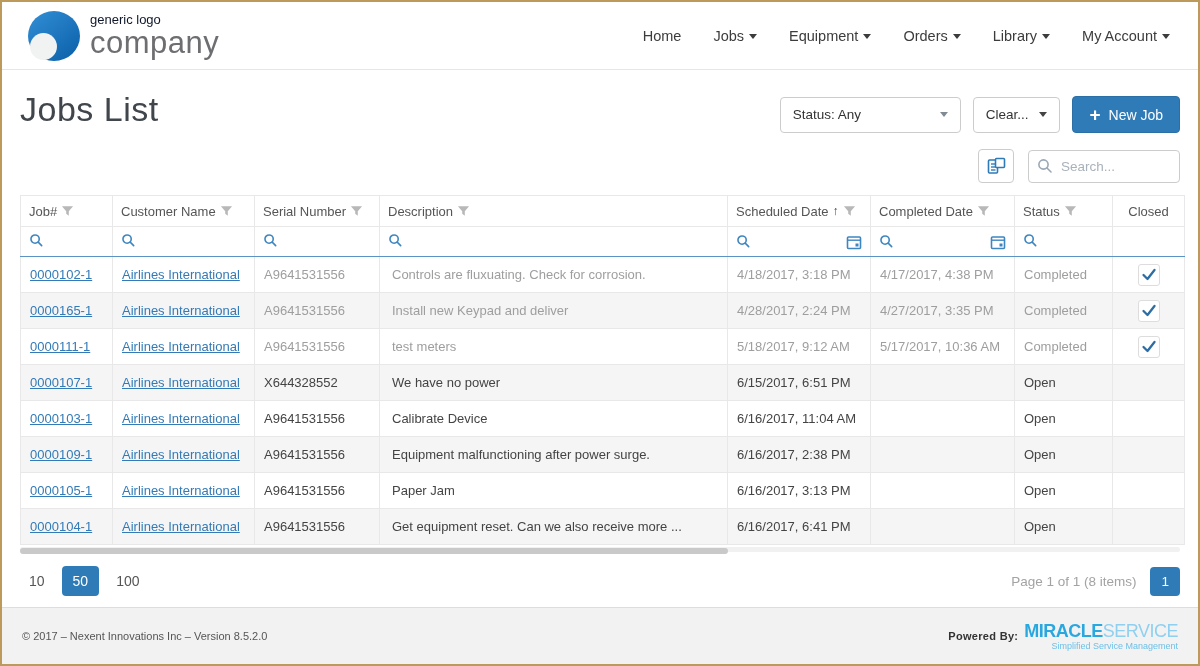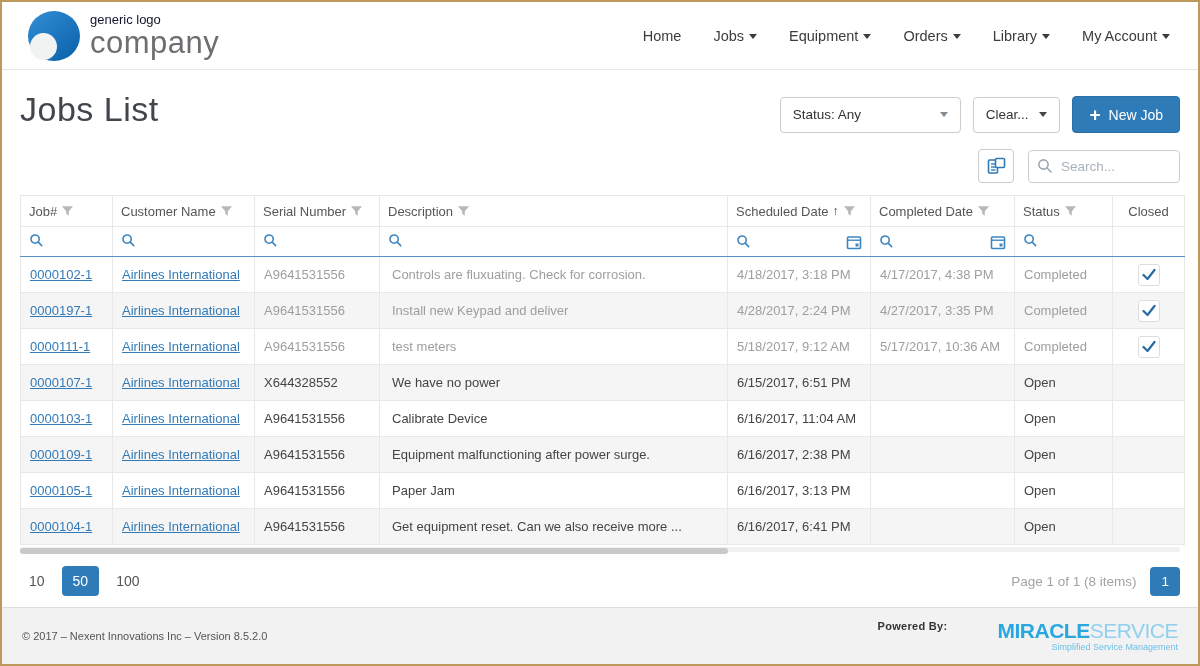--- a/index.html
+++ b/index.html
@@ -77,24 +77,24 @@
   .size-item { font-size:14px; color:#555; padding:6px 9px; cursor:pointer; }
   .size-item.active { background:#2e7bb8; color:#fff; border-radius:4px; padding:7px 11px; }
   .pager-right { display:flex; align-items:center; gap:14px; }
   .pager-info { font-size:13.5px; color:#a3a3a3; }
   .page-btn { background:#2e7bb8; color:#fff; font-size:13.5px; border-radius:4px; padding:7px 11px; cursor:pointer; }
 
   
   .footer { margin-top:auto; flex:0 0 57px; background:#f2f2f2; border-top:1px solid #ddd;
             display:flex; align-items:center; justify-content:space-between; padding:0 20px; }
   .copyright { font-size:11px; color:#555; }
-  .powered { display:flex; gap:14px; }
+  .powered { display:flex; align-items:center; gap:6px; }
   .powered-label { font-size:11px; font-weight:bold; color:#333; letter-spacing:.3px; }
   .ms-brand { display:flex; flex-direction:column; align-items:flex-end; line-height:1; }
-  .ms-top { font-size:21px; letter-spacing:-.5px;margin-left:36px; }
+  .ms-top { font-size:18px; letter-spacing:-.5px; }
   .ms-bold { color:#29a8e0; font-weight:bold; }
   .ms-light { color:#8fd0f0; font-weight:normal; }
   .ms-tagline { font-size:9px; color:#6fc0e8; margin-top:2px; }
 </style>
 </head>
 <body>
 
 <div class="frame">
 
   <div class="topbar">
@@ -287,21 +287,21 @@
       <td>Completed</td>
       <td class="closed-cell">
         <span class="checkbox">
           <svg width="16" height="14" viewBox="0 0 16 14">
             <polyline points="2.5,7 6.5,11 13.5,2" fill="none" stroke="#2d6da3" stroke-width="2.3" stroke-linecap="round" stroke-linejoin="round"></polyline>
           </svg>
         </span>
       </td>
     </tr>
         <tr class="alt muted">
-      <td><a href="#" class="cell-link">0000197-1</a></td>
+      <td><a href="#" class="cell-link">0000165-1</a></td>
       <td><a href="#" class="cell-link">Airlines International</a></td>
       <td>A9641531556</td>
       <td class="desc-cell">Install new Keypad and deliver</td>
       <td>4/28/2017, 2:24 PM</td>
       <td>4/27/2017, 3:35 PM</td>
       <td>Completed</td>
       <td class="closed-cell">
         <span class="checkbox">
           <svg width="16" height="14" viewBox="0 0 16 14">
             <polyline points="2.5,7 6.5,11 13.5,2" fill="none" stroke="#2d6da3" stroke-width="2.3" stroke-linecap="round" stroke-linejoin="round"></polyline>

